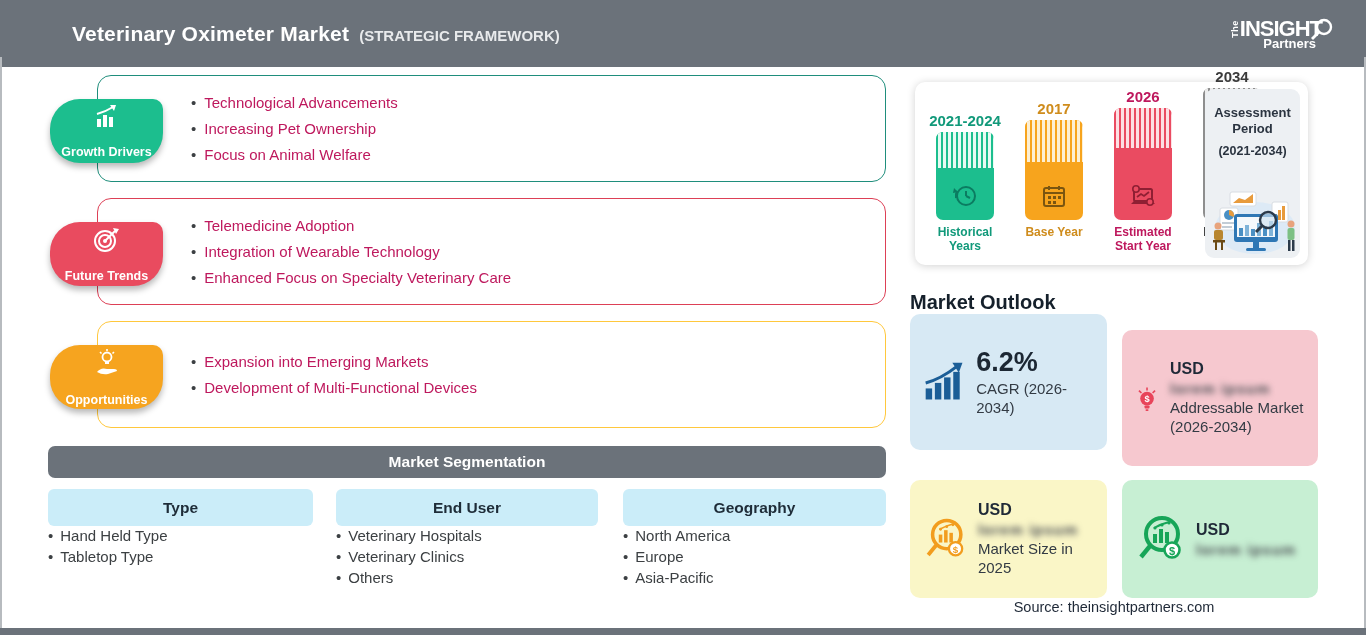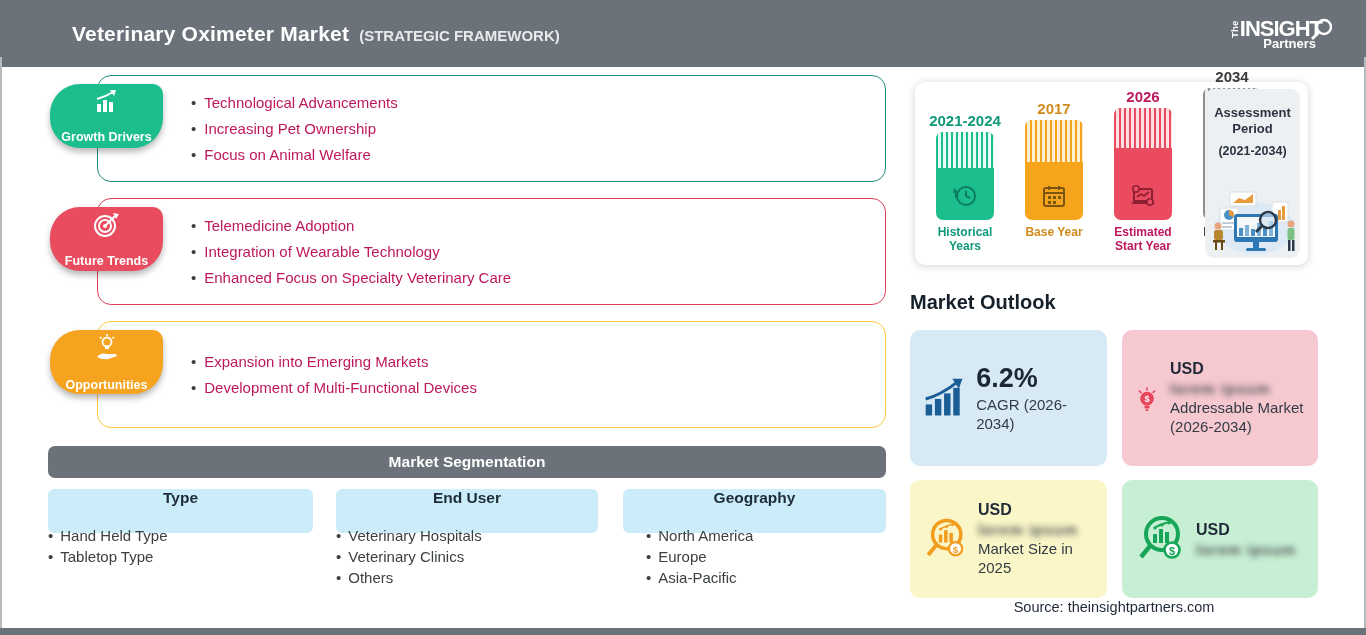--- a/index.html
+++ b/index.html
@@ -22,39 +22,39 @@
   .logo-insight { color:#fff; font-size:22px; font-weight:800; letter-spacing:-1px; }
   .logo-mag { position:absolute; top:2px; right:2px; }
   .logo-partners { color:#fff; font-size:13px; font-weight:bold; text-align:right; margin-top:-6px; padding-right:6px; }
 
   
   .framework-row { position:absolute; left:48px; width:838px; height:107px; }
   .fw-box { position:absolute; left:49px; top:0; width:789px; height:107px; background:#fff; border-radius:14px; }
   .fw-box.teal { border:1.6px solid #1f8e7c; }
   .fw-box.red { border:1.6px solid #dd4056; }
   .fw-box.yellow { border:1.6px solid #ffc83d; }
-  .fw-pill { position:absolute; left:2px; top:9px; width:113px; height:64px; border-radius:30px 10px 30px 30px;
+  .fw-pill { position:absolute; left:2px; top:24px; width:113px; height:64px; border-radius:30px 10px 30px 30px;
              display:flex; flex-direction:column; align-items:center; justify-content:center; gap:15px;
              box-shadow:0 4px 6px rgba(0,0,0,.28); z-index:2; }
   .fw-pill.teal { background:#1cbe8e; }
   .fw-pill.red { background:#e94b5f; }
   .fw-pill.orange { background:#f6a41f; }
   .fw-pill-label { color:#fff; font-size:12.5px; font-weight:bold; }
   .fw-list { position:absolute; left:143px; top:0; height:107px; display:flex; flex-direction:column; justify-content:center; gap:9px; list-style:none; }
   .fw-list li { font-size:15px; color:#be185d; display:flex; align-items:center; }
   .fw-list li::before { content:"•"; color:#3c4043; margin-right:8px; font-size:15px; }
 
   
   .seg-bar { position:absolute; left:48px; top:446px; width:838px; height:32px; background:#6b727a; border-radius:7px;
              display:flex; align-items:center; justify-content:center; color:#fff; font-size:15.5px; font-weight:bold; }
-  .seg-chip { position:absolute; top:489px; height:44px; background:#cbedf9; border-radius:6px;
-              display:flex; align-items:flex-start; justify-content:center; font-size:15.5px; font-weight:bold; color:#1e2c38; }
+  .seg-chip { position:absolute; top:489px; height:37px; background:#cbedf9; border-radius:6px;
+              display:flex; align-items:center; justify-content:center; font-size:15.5px; font-weight:bold; color:#1e2c38; }
   .chip-type { left:48px; width:265px; } .chip-enduser { left:336px; width:262px; } .chip-geo { left:623px; width:263px; }
   .seg-list { position:absolute; top:525px; list-style:none; }
-  .list-type { left:48px; } .list-enduser { left:336px; } .list-geo { left:646px; }
+  .list-type { left:48px; } .list-enduser { left:336px; } .list-geo { left:623px; }
   .seg-list li { font-size:15px; color:#3c4043; line-height:21px; }
   .seg-list li::before { content:"•"; margin-right:7px; }
 
   
   .timeline-card { position:absolute; left:915px; top:82px; width:393px; height:183px; background:#fff; border-radius:10px;
                    box-shadow:0 1px 8px rgba(0,0,0,.18); }
   .tbars { position:absolute; left:12px; bottom:10px; display:flex; align-items:flex-end; gap:13px; }
   .tcol { display:flex; flex-direction:column; align-items:center; }
   .tyear { font-size:15px; font-weight:bold; margin-bottom:3px; white-space:nowrap; }
   .tbar { width:58px; border-radius:7px; position:relative; overflow:hidden; }
@@ -69,21 +69,21 @@
   .h-teal{height:88px;} .h-orange{height:100px;} .h-red{height:112px;} .h-gray{height:132px;}
   .assessment { position:absolute; right:8px; top:7px; width:95px; height:169px; background:#edf0f3; border-radius:9px;
                 display:flex; flex-direction:column; align-items:center; padding-top:16px; }
   .assess-title { font-size:13px; font-weight:bold; color:#2b3440; text-align:center; line-height:1.25; }
   .assess-range { font-size:12.5px; font-weight:bold; color:#2b3440; margin-top:6px; }
   .assess-illus { margin-top:auto; margin-bottom:4px; }
 
   
   .outlook-title { position:absolute; left:910px; top:291px; font-size:20px; font-weight:bold; color:#15202b; }
   .ocard { position:absolute; border-radius:10px; display:flex; align-items:center; padding:12px 12px; gap:10px; }
-  .ocard.blue { left:910px; top:330px; width:197px; height:136px; background:#d7e9f4; }
+  .ocard.blue { left:910px; top:314px; width:197px; height:136px; background:#d7e9f4; }
   .ocard.pink { left:1122px; top:330px; width:196px; height:136px; background:#f6c8cf; }
   .ocard.yellowc { left:910px; top:480px; width:197px; height:118px; background:#faf6c7; }
   .ocard.greenc { left:1122px; top:480px; width:196px; height:118px; background:#c7efd3; }
   .oval { font-size:27px; font-weight:bold; color:#1c2733; }
   .olabel { font-size:15px; color:#333b44; line-height:1.25; }
   .ocur { font-size:16px; font-weight:bold; color:#1f2937; }
   .omask { font-size:15px; font-weight:bold; color:#4b4f54; filter:blur(3px); letter-spacing:1px; white-space:nowrap; }
   .otext { display:flex; flex-direction:column; gap:2px; }
 
   .source { position:absolute; left:910px; top:599px; width:408px; text-align:center; font-size:14.5px; color:#1f2937; }

